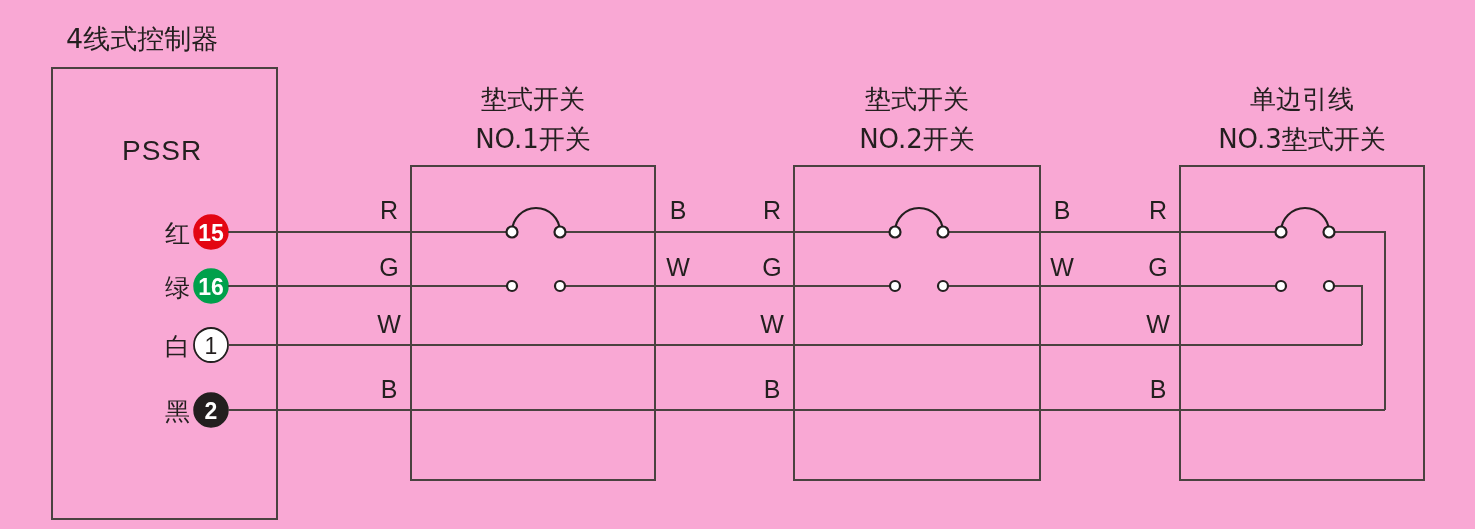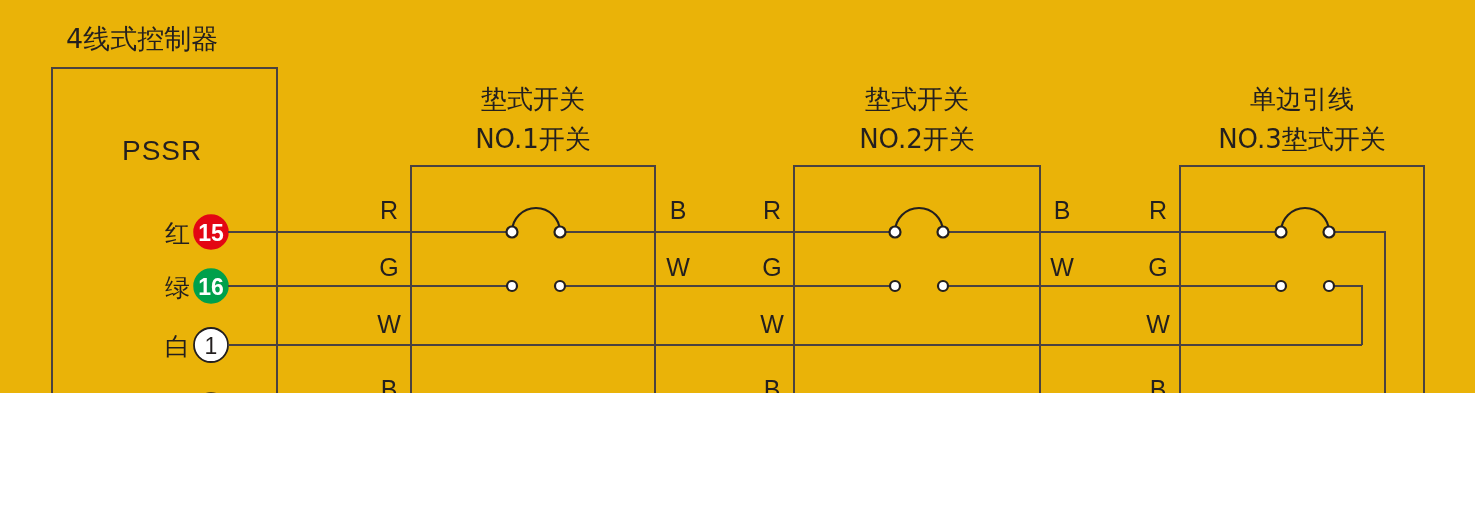--- a/index.html
+++ b/index.html
@@ -7,22 +7,22 @@
     margin: 0;
     padding: 0;
     background: #ffffff;
   }
   body {
     font-family: "Liberation Sans", "DejaVu Sans", sans-serif;
   }
   #diagram-root {
     position: relative;
     width: 1475px;
-    height: 393px;
-    background: #eab308;
+    height: 529px;
+    background: #f9a8d4;
     overflow: hidden;
   }
   #wiring-svg {
     display: block;
     width: 1475px;
     height: 529px;
   }
   .box-outline {
     fill: none;
     stroke: #4a4240;

